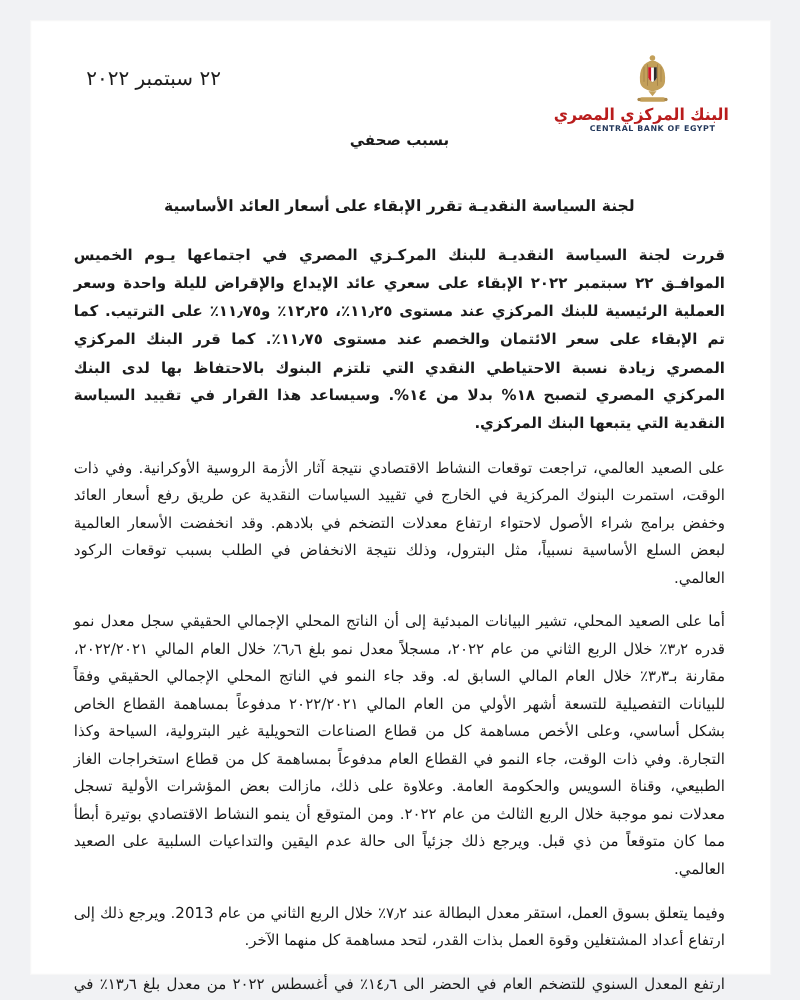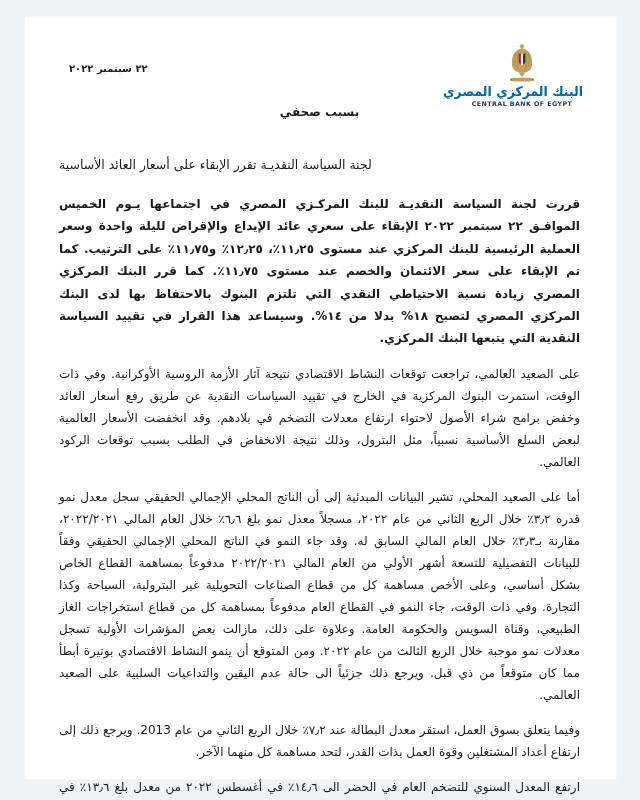--- a/index.html
+++ b/index.html
@@ -15,39 +15,39 @@
     left:24px;top:16px;
     width:593px;height:764px;
     background:#ffffff;
     border:1px solid rgba(0,0,0,0.03);
     box-sizing:border-box;
     direction:rtl;
   }
   
   .doc-date{
     position:absolute;
-    left:44px;top:46px;
-    font-size:10px;
-    font-weight:bold;
+    left:44px;top:36px;
+    font-size:16px;
+    font-weight:normal;
     color:#1c1c1c;
     direction:rtl;
     letter-spacing:0.3px;
   }
   .logo{
     position:absolute;
     left:436px;top:26px;
     width:122px;
     text-align:center;
     direction:rtl;
   }
   .logo .emblem{display:block;margin:0 auto 2px auto;}
   .logo-ar{
     font-size:12.5px;
     font-weight:bold;
-    color:#0369a1;
+    color:#b91c1c;
     line-height:13px;
     transform:scaleY(1.05);
     white-space:nowrap;
   }
   .logo-en{
     font-size:6.3px;
     font-weight:bold;
     color:#24395c;
     letter-spacing:0.45px;
     margin-top:2px;
@@ -61,22 +61,22 @@
     color:#1b1b1b;
   }
   .doc-type{
     text-align:center;
     font-size:12px;
     font-weight:bold;
     margin:0 0 0 0;
   }
   .title{
     font-size:12.5px;
-    font-weight:normal;
-    text-align:left;
+    font-weight:bold;
+    text-align:center;
     margin:36px 0 19px 0;
     line-height:19px;
   }
   p.para{
     font-size:12px;
     line-height:22px;
     text-align:justify;
     text-justify:inter-word;
     margin:0 0 13px 0;
     direction:rtl;

